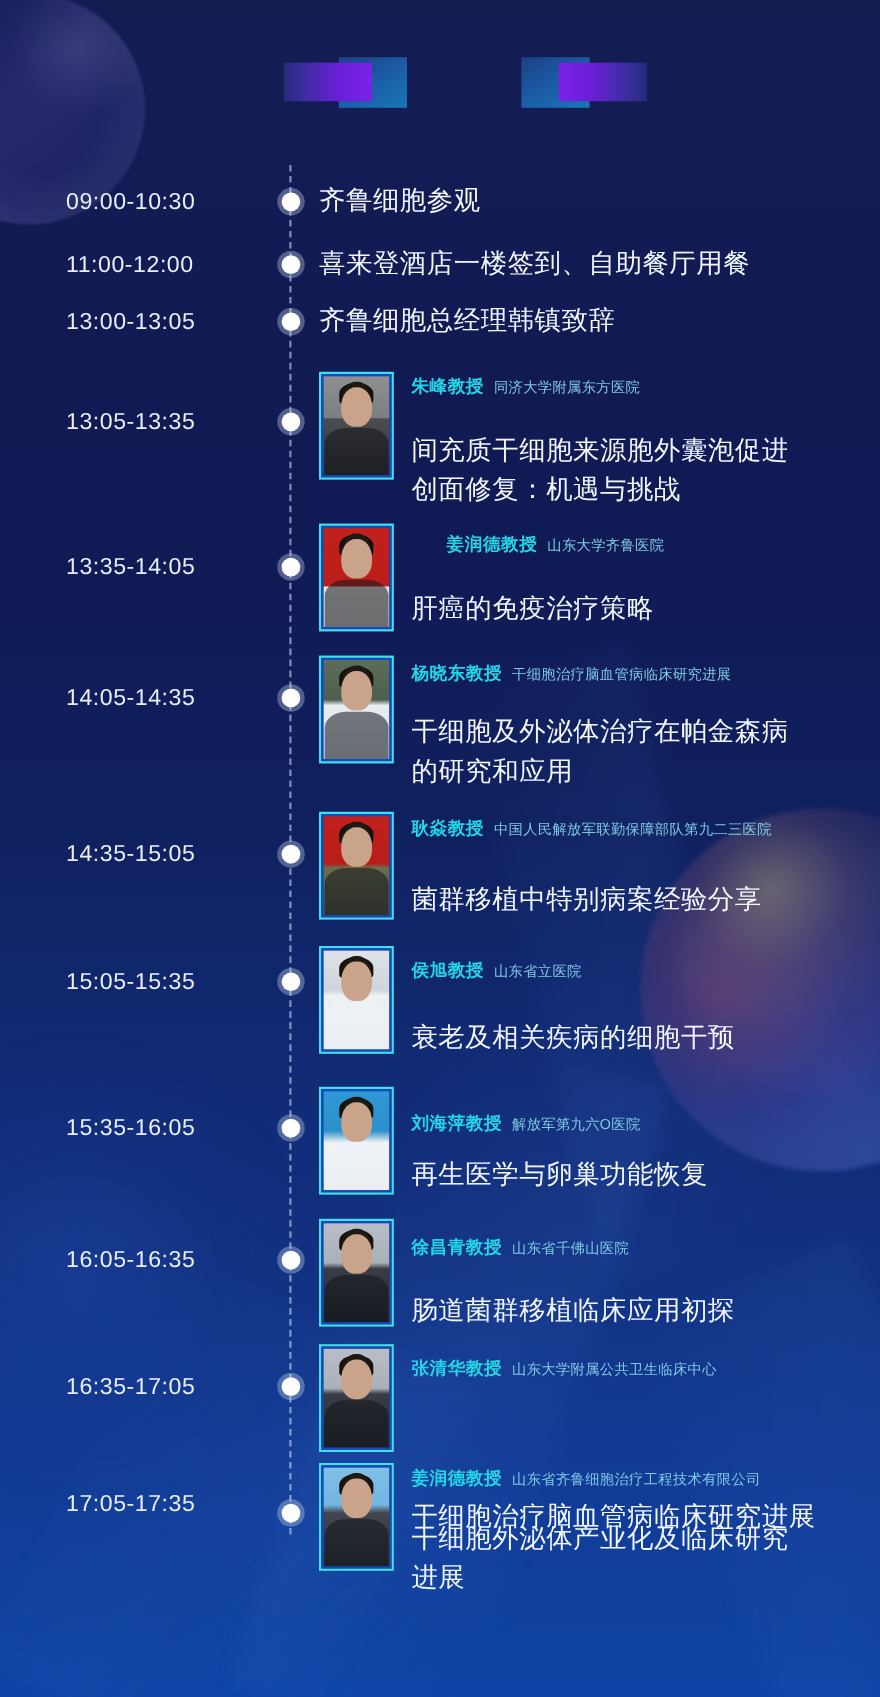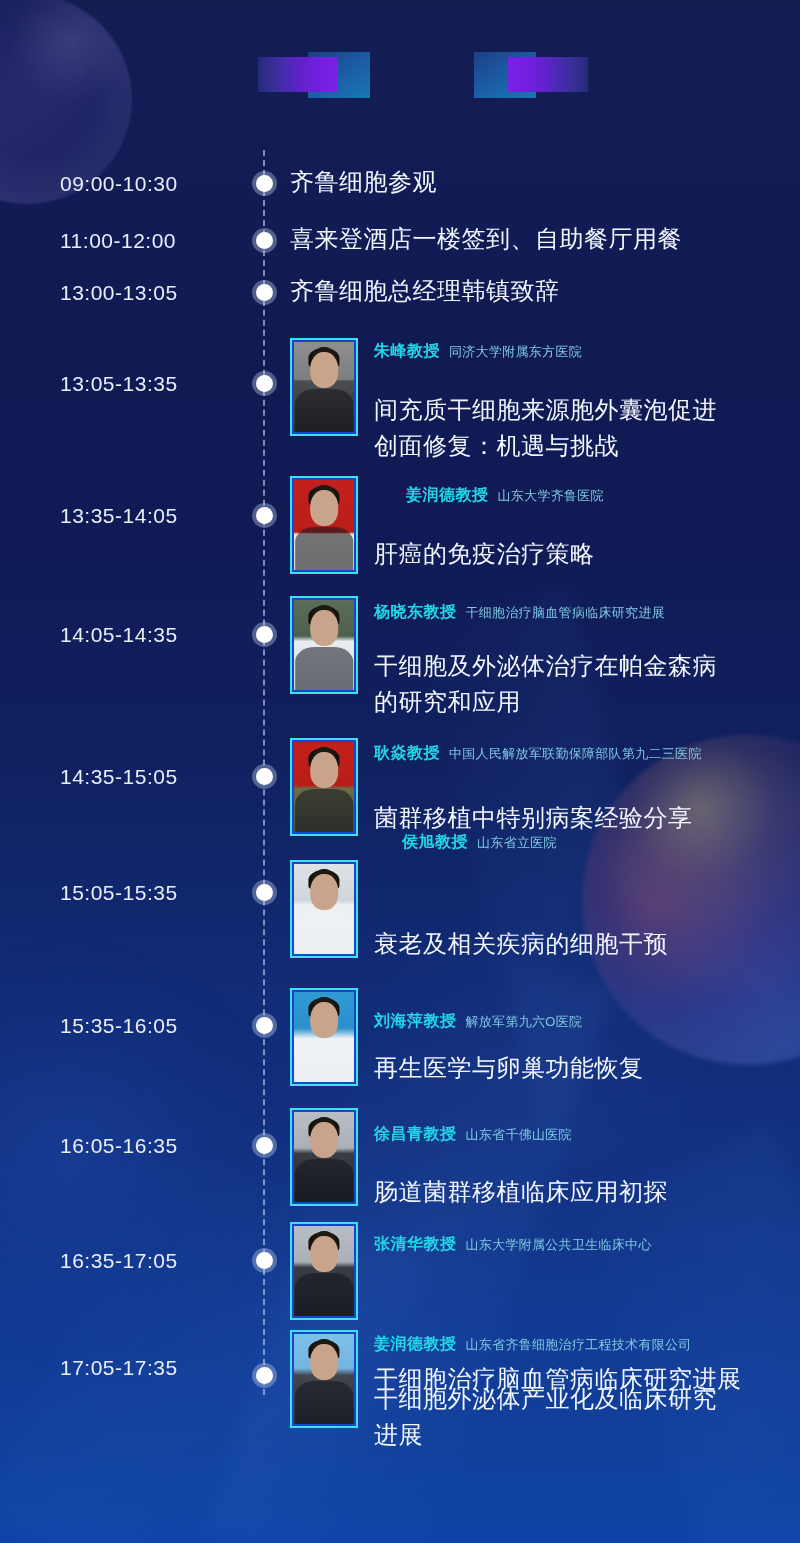--- a/index.html
+++ b/index.html
@@ -268,21 +268,21 @@
       <div class="time" style="top: 881px;">15:05-15:35</div>
       <div class="dot" style="top: 884px;"></div>
       <div class="photo" style="top: 860px;">
         <div class="pic p-white">
           <div class="hair"></div>
           <div class="head"></div>
           <div class="torso lt"></div>
         </div>
         <div class="inner"></div>
       </div>
-      <div class="meta" style="top: 832px; margin-left: 28px;"><span class="sp-name">侯旭教授</span><span class="sp-org">山东省立医院</span></div>
+      <div class="meta" style="top: 872px;"><span class="sp-name">侯旭教授</span><span class="sp-org">山东省立医院</span></div>
       <div class="topic" style="top: 902px;">衰老及相关疾病的细胞干预</div>
     </div>
     <div class="row">
       <div class="time" style="top: 1014px;">15:35-16:05</div>
       <div class="dot" style="top: 1017px;"></div>
       <div class="photo" style="top: 988px;">
         <div class="pic p-blue">
           <div class="hair"></div>
           <div class="head"></div>
           <div class="torso lt"></div>

